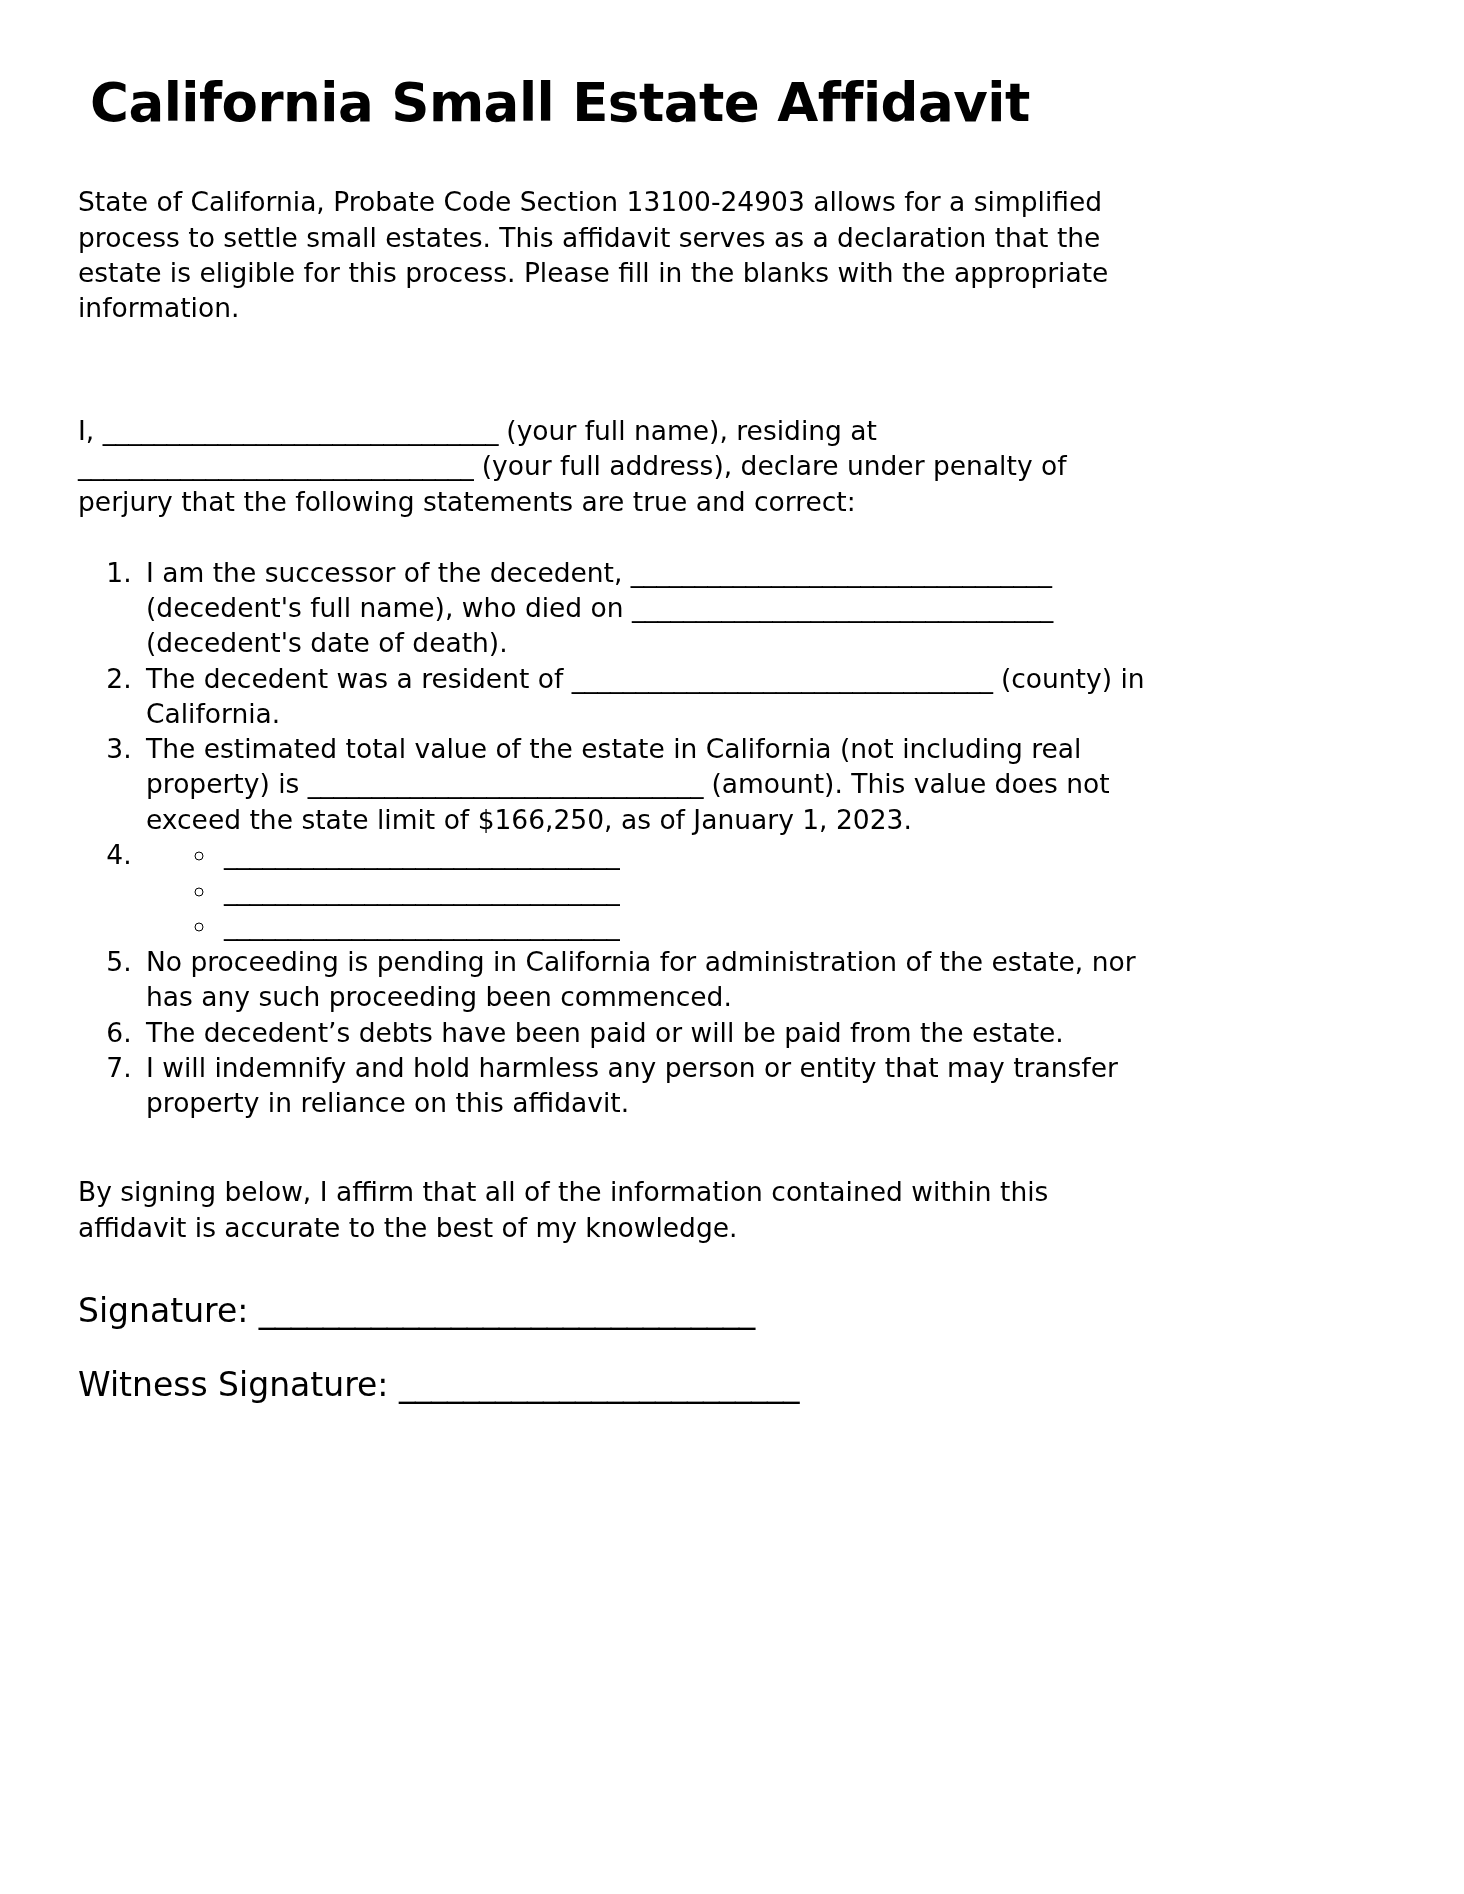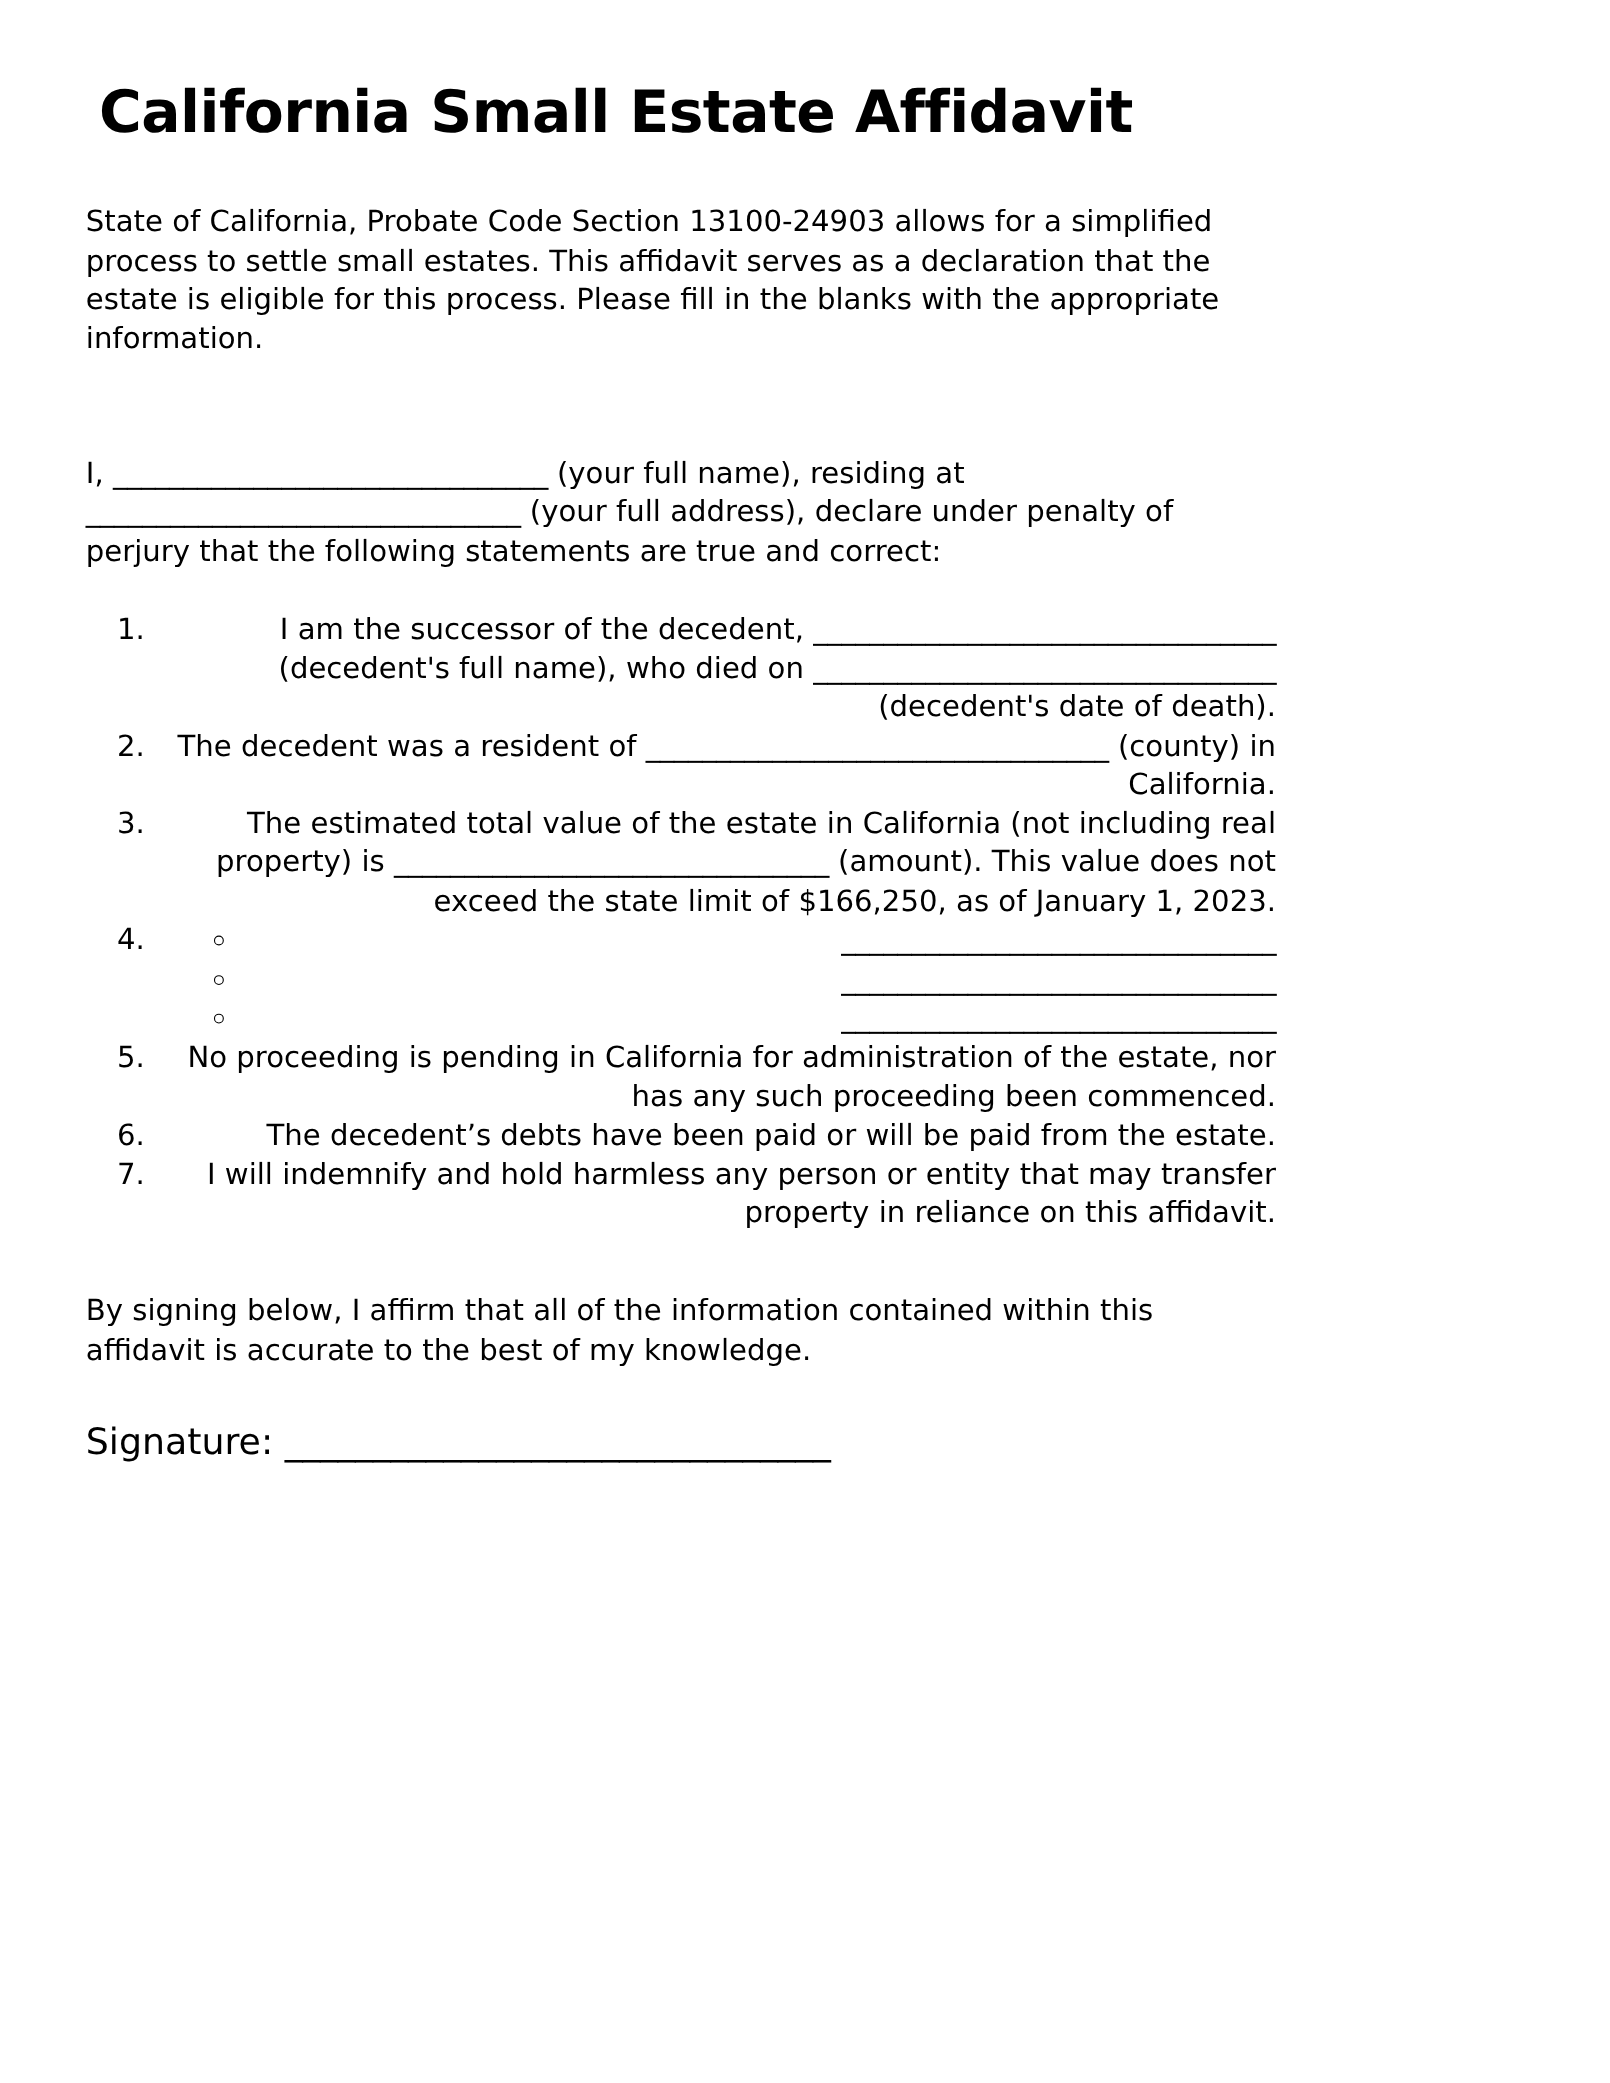--- a/index.html
+++ b/index.html
@@ -65,21 +65,20 @@
     margin: 0;
     padding: 0 0 0 62px;
     list-style-position: outside;
     list-style-type: decimal;
   }
   ol.main-list > li {
     font-size: 26.5px;
     line-height: 1.33;
     margin: 0;
     padding: 0 0 0 6px;
-    text-align: right;
   }
   ul.sub-list {
     margin: 0;
     padding: 0 0 0 72px;
     list-style-type: circle;
   }
   ul.sub-list > li {
     font-size: 26.5px;
     line-height: 1.35;
     margin: 0;
@@ -157,17 +156,18 @@
     <p class="para">By signing below, I affirm that all of the information contained within this affidavit is accurate to the best of my knowledge.</p>
 
     <div class="gap-md"></div>
 
     <div class="sig-block">
 
       <p class="sig-line"><span>Signature: </span><span class="blank">_______________________________</span></p>
 
 
 
+      <p class="sig-line"><span>Witness Signature: </span><span class="blank">_________________________</span></p>
 
     </div>
 
   </div>
 </div>
 
 </body></html>

